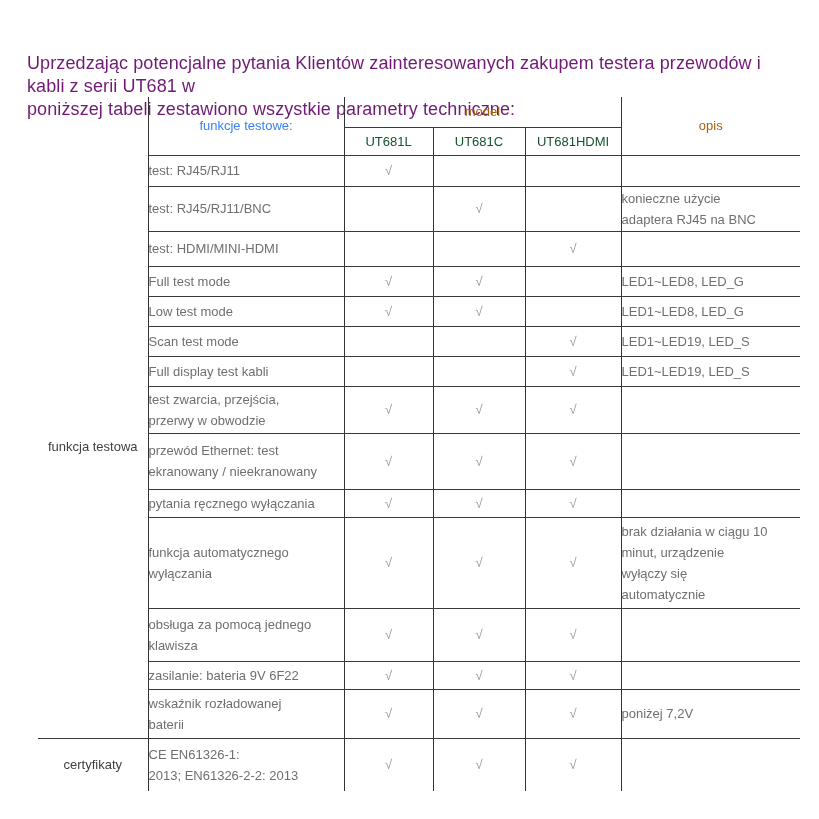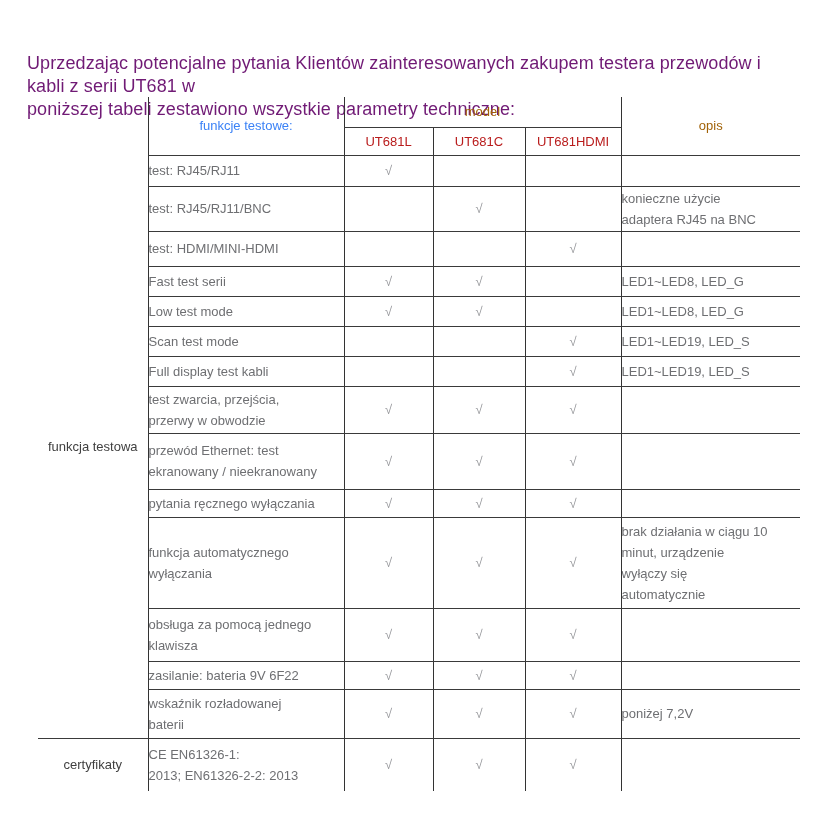--- a/index.html
+++ b/index.html
@@ -56,21 +56,21 @@
     font-weight: bold;
     color: #3b82f6;
     text-align: center;
   }
   .model-header, .opis-header {
     text-align: center;
     color: #a16207;
   }
   .model-name {
     font-weight: bold;
-    color: #b91c1c;
+    color: #14532d;
     text-align: center;
   }
   .group-cell {
     text-align: center;
     color: #404040;
     padding: 0 4px;
   }
   .feature-cell {
     text-align: left;
     padding: 5px 8px 5px 11px;
@@ -135,21 +135,21 @@
 adaptera RJ45 na BNC</td>
         </tr>
         <tr style="height: 35px;">
           <td class="feature-cell bl bb">test: HDMI/MINI-HDMI</td>
           <td class="check-cell bl bb"></td>
           <td class="check-cell bl bb"></td>
           <td class="check-cell bl bb"><span>√</span></td>
           <td class="opis-cell bl bb"></td>
         </tr>
         <tr style="height: 30px;">
-          <td class="feature-cell bl bb">Fast test serii</td>
+          <td class="feature-cell bl bb">Full test mode</td>
           <td class="check-cell bl bb"><span>√</span></td>
           <td class="check-cell bl bb"><span>√</span></td>
           <td class="check-cell bl bb"></td>
           <td class="opis-cell bl bb">LED1~LED8, LED_G</td>
         </tr>
         <tr style="height: 30px;">
           <td class="feature-cell bl bb">Low test mode</td>
           <td class="check-cell bl bb"><span>√</span></td>
           <td class="check-cell bl bb"><span>√</span></td>
           <td class="check-cell bl bb"></td>

